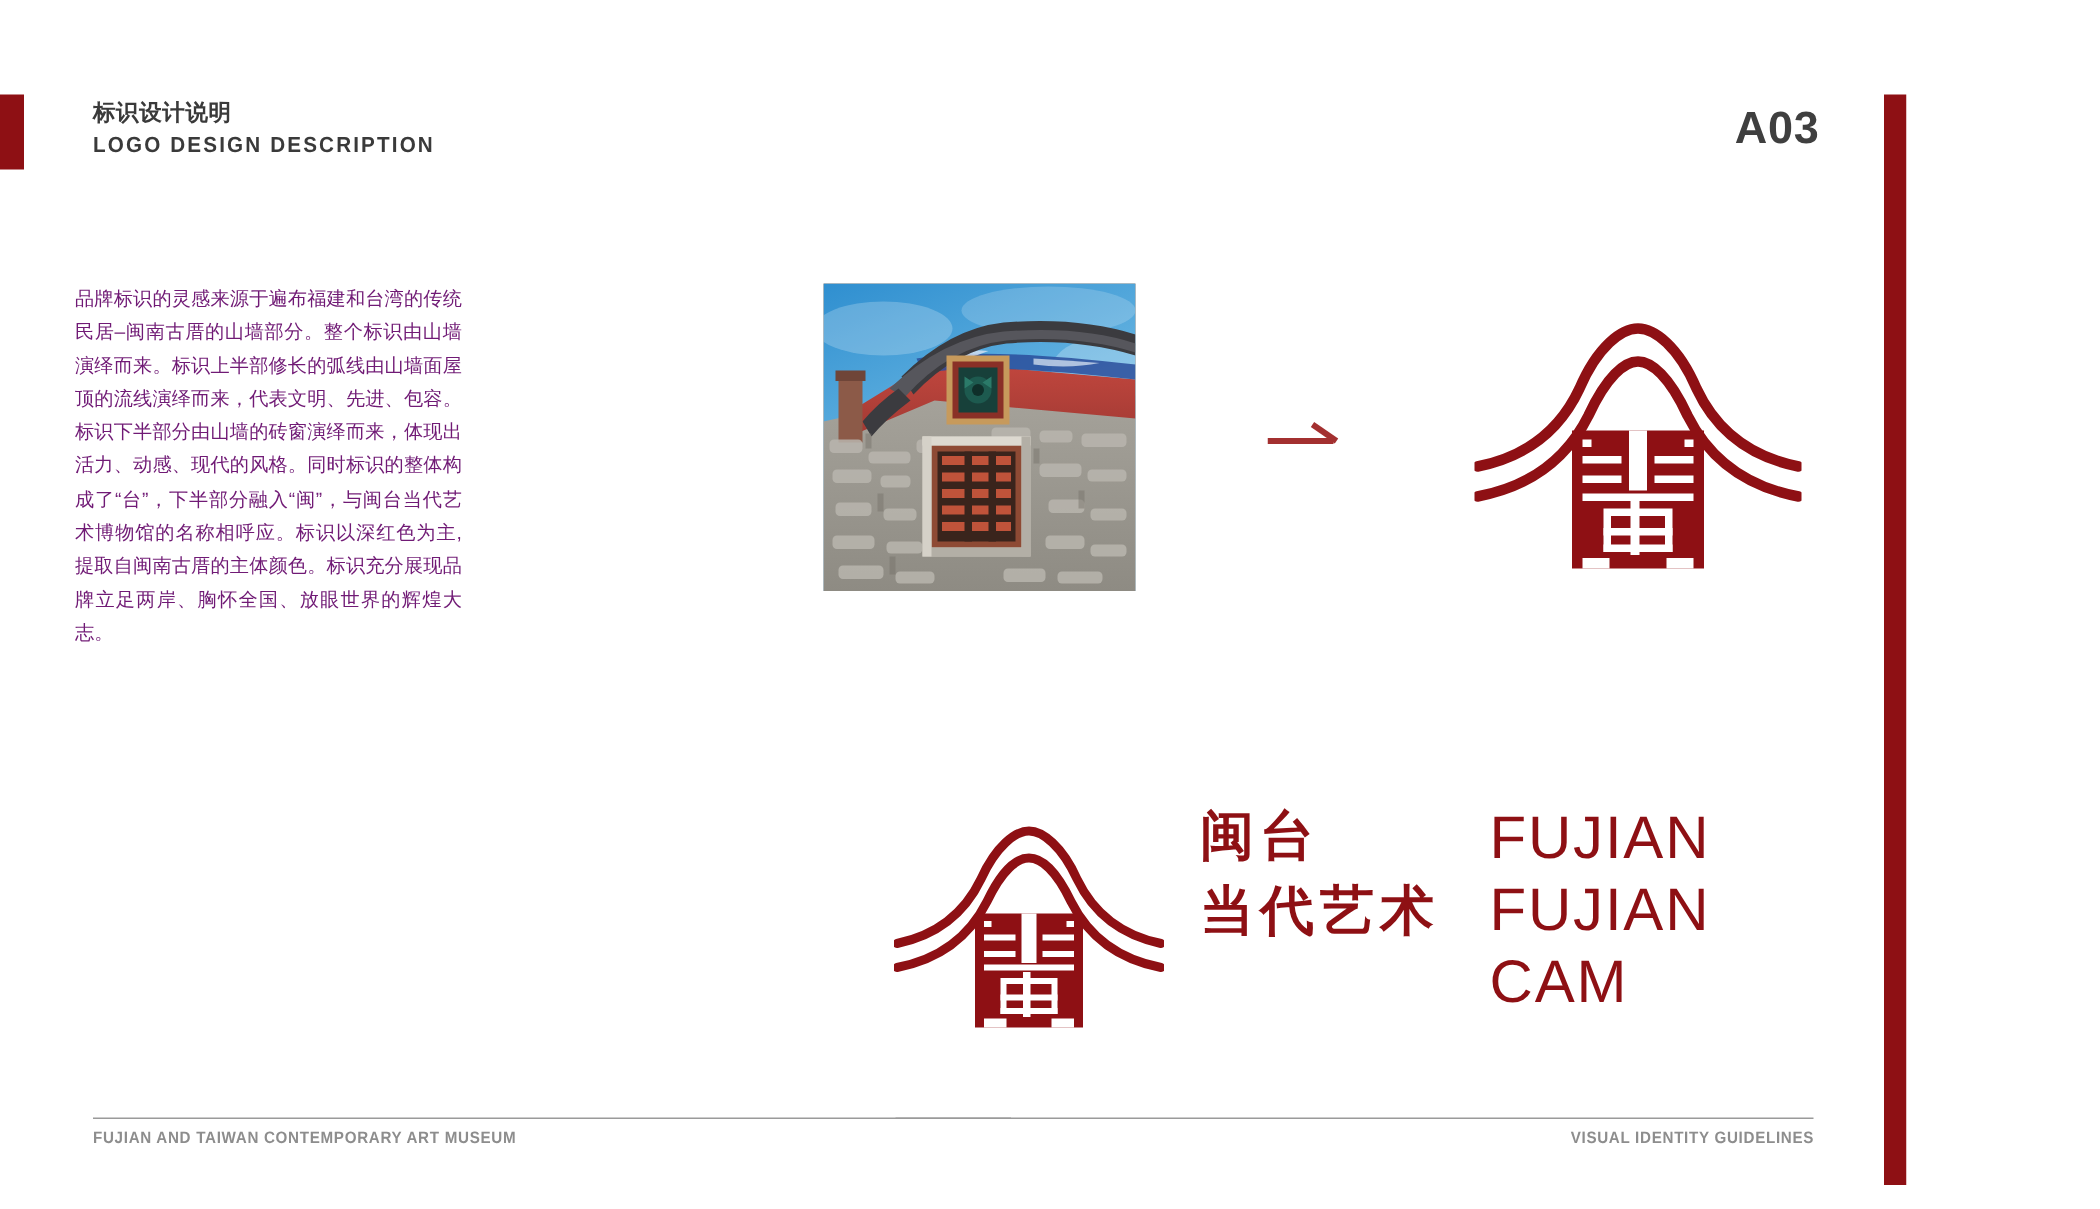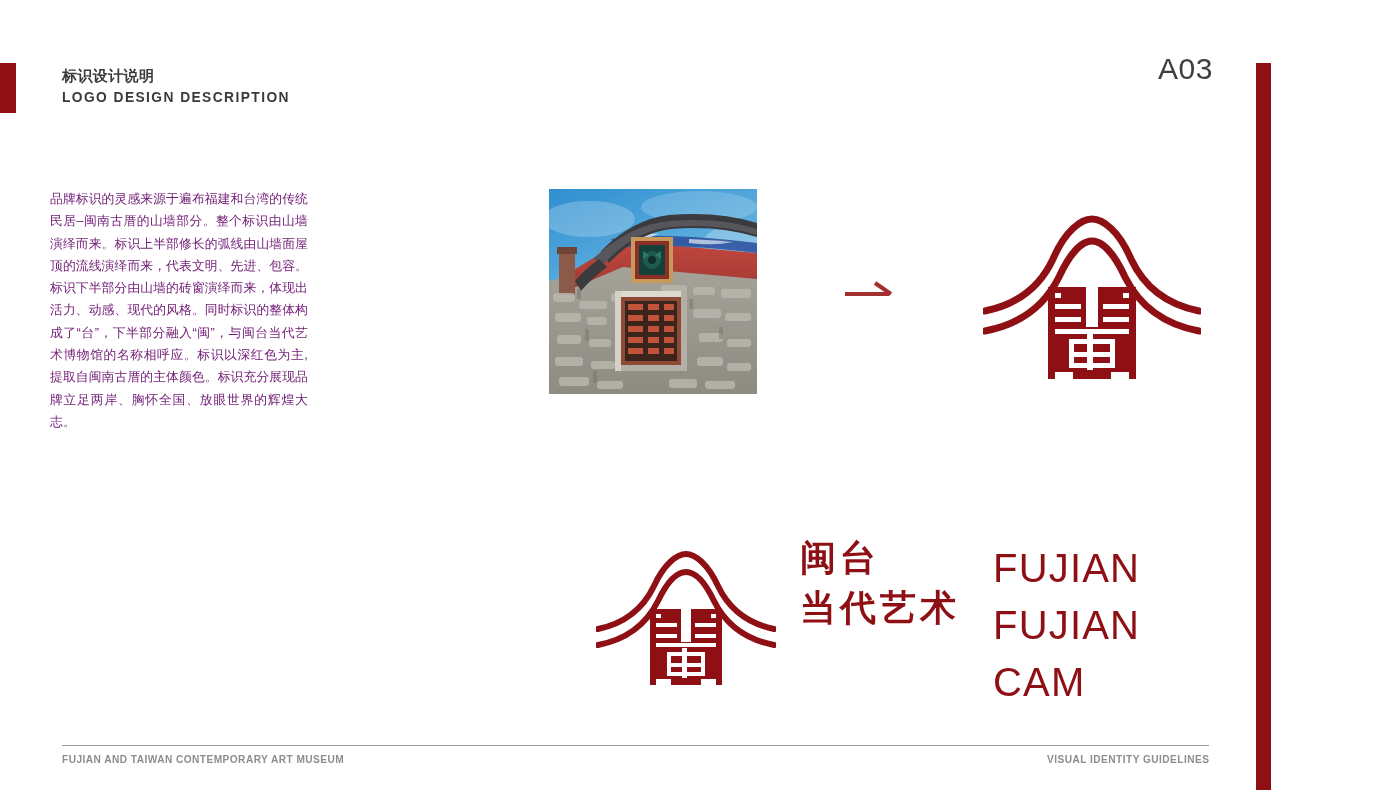--- a/index.html
+++ b/index.html
@@ -58,23 +58,23 @@
     letter-spacing: 1.5px;
     line-height: 22px;
     white-space: nowrap;
     font-family: "Liberation Sans Narrow", "Liberation Sans", sans-serif;
     transform: scaleX(0.95);
     transform-origin: left center;
   }
   .page-number {
     position: absolute;
     right: 58px;
-    top: 52px;
+    top: 69px;
     font-size: 30px;
-    font-weight: 400;
+    font-weight: 700;
     color: #3f3f3f;
     letter-spacing: 0.5px;
     line-height: 34px;
   }
 
   
   .description {
     position: absolute;
     left: 50px;
     top: 188px;
@@ -148,21 +148,21 @@
     position: absolute;
     left: 397px;
     top: 2px;
     color: #8e1014;
     font-size: 40px;
     line-height: 48px;
     letter-spacing: 1.2px;
     font-weight: 400;
     font-family: "Liberation Sans", sans-serif;
   }
-  .lockup-en div { white-space: nowrap; margin-top: 9px; }
+  .lockup-en div { white-space: nowrap; }
 
   
   .footer-rule-left {
     position: absolute;
     left: 62px;
     top: 745px;
     width: 612px;
     height: 1px;
     background: #9a9a9a;
   }

